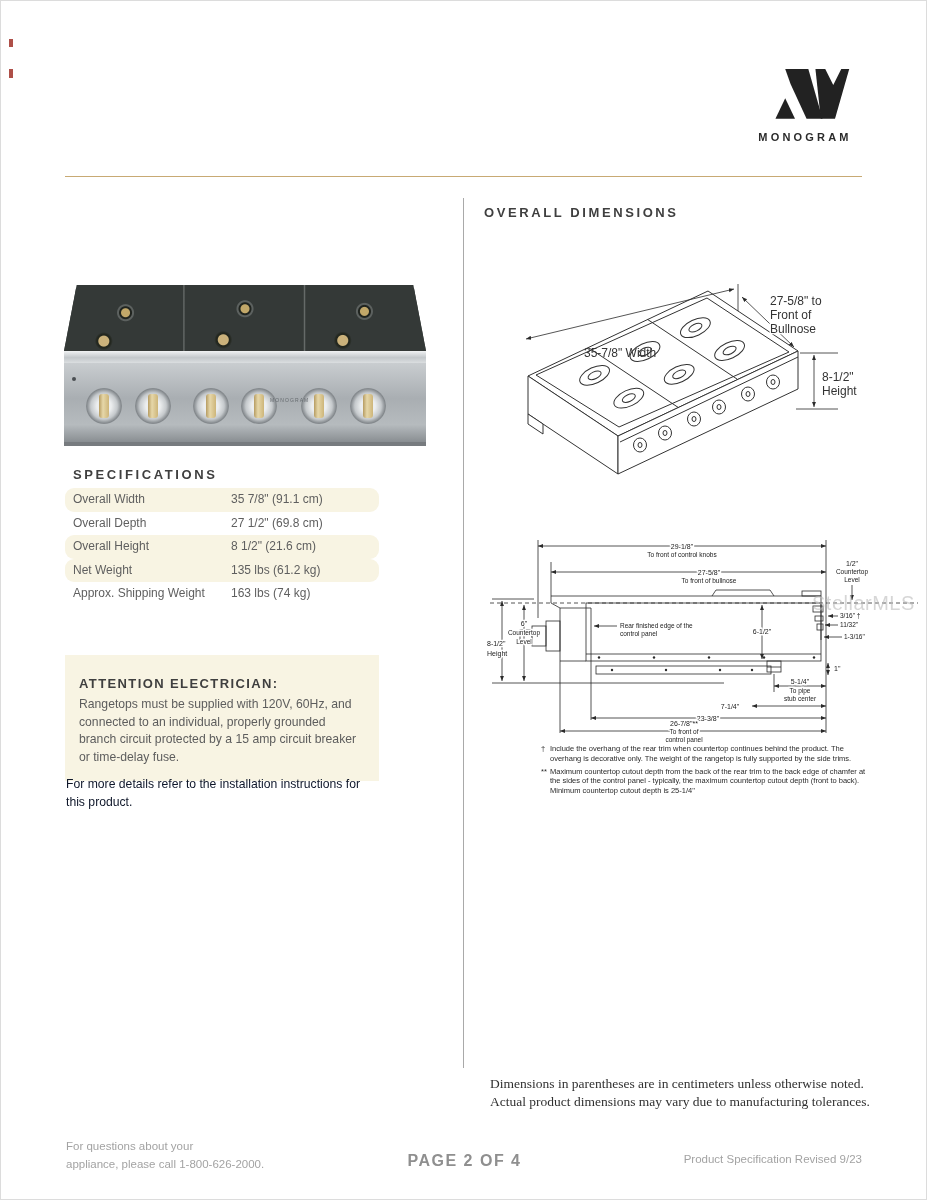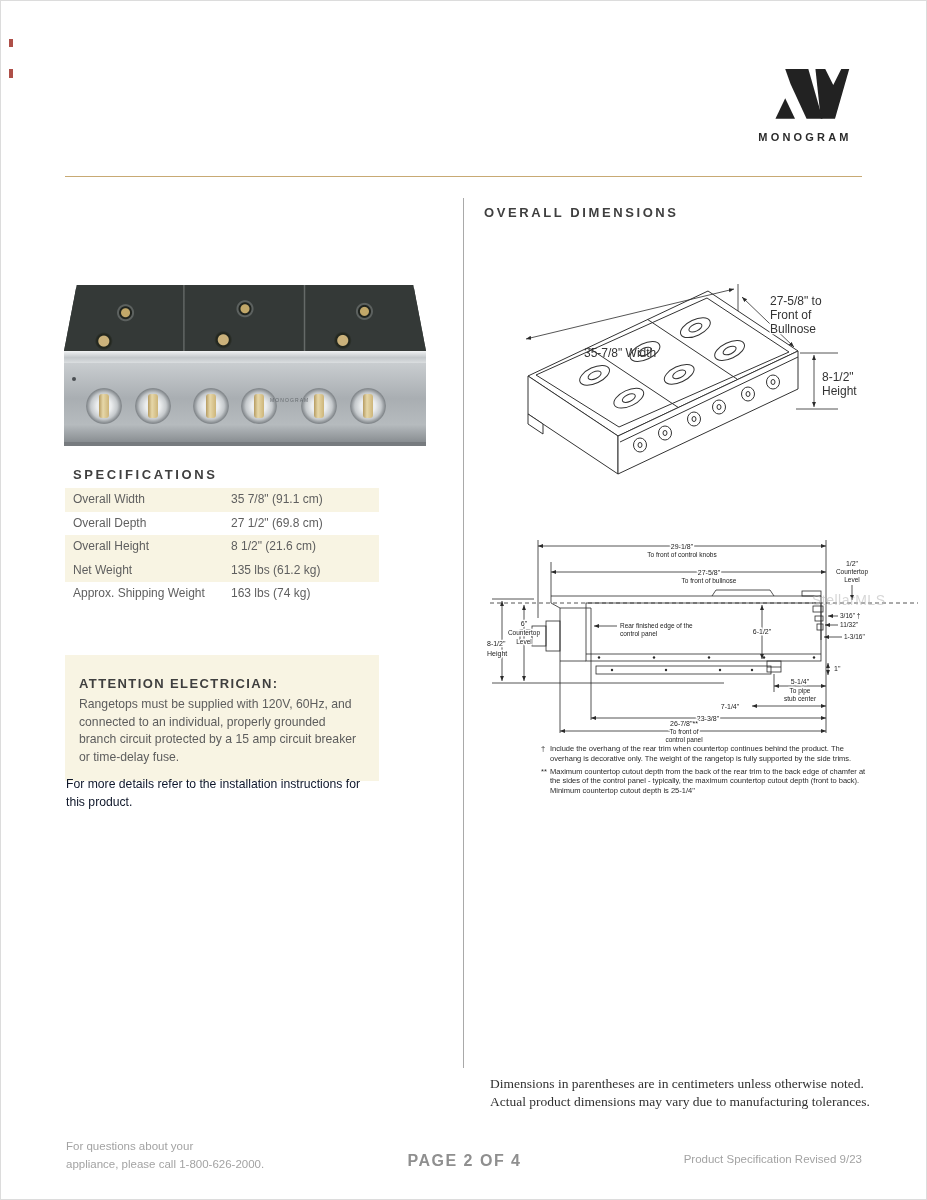--- a/index.html
+++ b/index.html
@@ -43,21 +43,21 @@
     border-bottom:4px solid #777b7f;}
   .knob{position:absolute;top:103px;width:36px;height:36px;border-radius:50%;
     background:radial-gradient(circle,#eceeef 0 28%,#c5c9cc 52%,#83888c 68%,#c0c4c7 82%,#9a9fa3);}
   .knob::after{content:"";position:absolute;left:13px;top:6px;width:10px;height:24px;border-radius:3px;
     background:linear-gradient(90deg,#b69c62,#e6d7a9 40%,#cdb579);}
   .ph-badge{position:absolute;left:206px;top:112px;font-size:5px;letter-spacing:1.1px;color:#666b6f;}
   .ph-dot{position:absolute;left:8px;top:92px;width:4px;height:4px;border-radius:50%;background:#4a4e52;}
 
   
   .spec-table{position:absolute;left:64px;top:487px;width:314px;}
-  .spec-row{position:relative;height:23.5px;line-height:23.5px;font-size:12px;color:#5f5f5f;}
+  .spec-row{position:relative;height:23.5px;line-height:23.5px;font-size:12px;color:#5f5f5f;border-radius:9px;}
   .spec-row.alt{background:#f8f4e3;}
   .spec-label{position:absolute;left:8px;}
   .spec-value{position:absolute;left:166px;}
 
   
   .attention{position:absolute;left:64px;top:654px;width:314px;box-sizing:border-box;
     background:#f8f4e3;padding:21px 14px 14px 14px;}
   .attention h3{margin:0 0 5px 0;font-size:13px;letter-spacing:1.4px;color:#3f3f3f;}
   .attention p{margin:0;font-size:12.2px;line-height:1.45;color:#5d5d5d;}
   .more-details{position:absolute;left:65px;top:774px;width:312px;
@@ -72,21 +72,21 @@
   .lniso{stroke:#333333;stroke-width:1;fill:#ffffff;}
   .lniso-n{stroke:#333333;stroke-width:1;fill:none;}
   .t12{font-size:12px;fill:#333333;}
   .t7{font-size:7px;} .t65{font-size:6.5px;}
 
   .footnotes{position:absolute;left:540px;top:743px;width:336px;
     font-size:7.5px;line-height:1.3;color:#2a2a2a;}
   .fn{position:relative;padding-left:9px;margin-bottom:3px;}
   .fn .mk{position:absolute;left:0;top:0;}
 
-  .watermark{position:absolute;left:811px;top:591px;font-size:14px;color:#bcbcbc;
+  .watermark{position:absolute;left:811px;top:591px;font-size:20px;color:#bcbcbc;
     opacity:.6;letter-spacing:.5px;white-space:nowrap;}
 
   .dim-note{position:absolute;left:489px;top:1074px;width:380px;
     font-family:"Liberation Serif",serif;font-size:13.5px;line-height:1.35;color:#303030;}
 
   
   .footer-help{position:absolute;left:65px;top:1137px;font-size:11.5px;line-height:1.55;color:#a3a3a3;}
   .footer-page{position:absolute;left:0;top:1151px;width:927px;text-align:center;
     font-size:16px;font-weight:bold;letter-spacing:1.5px;color:#8f8f8f;}
   .footer-rev{position:absolute;right:64px;top:1152px;font-size:11.5px;color:#a3a3a3;}

